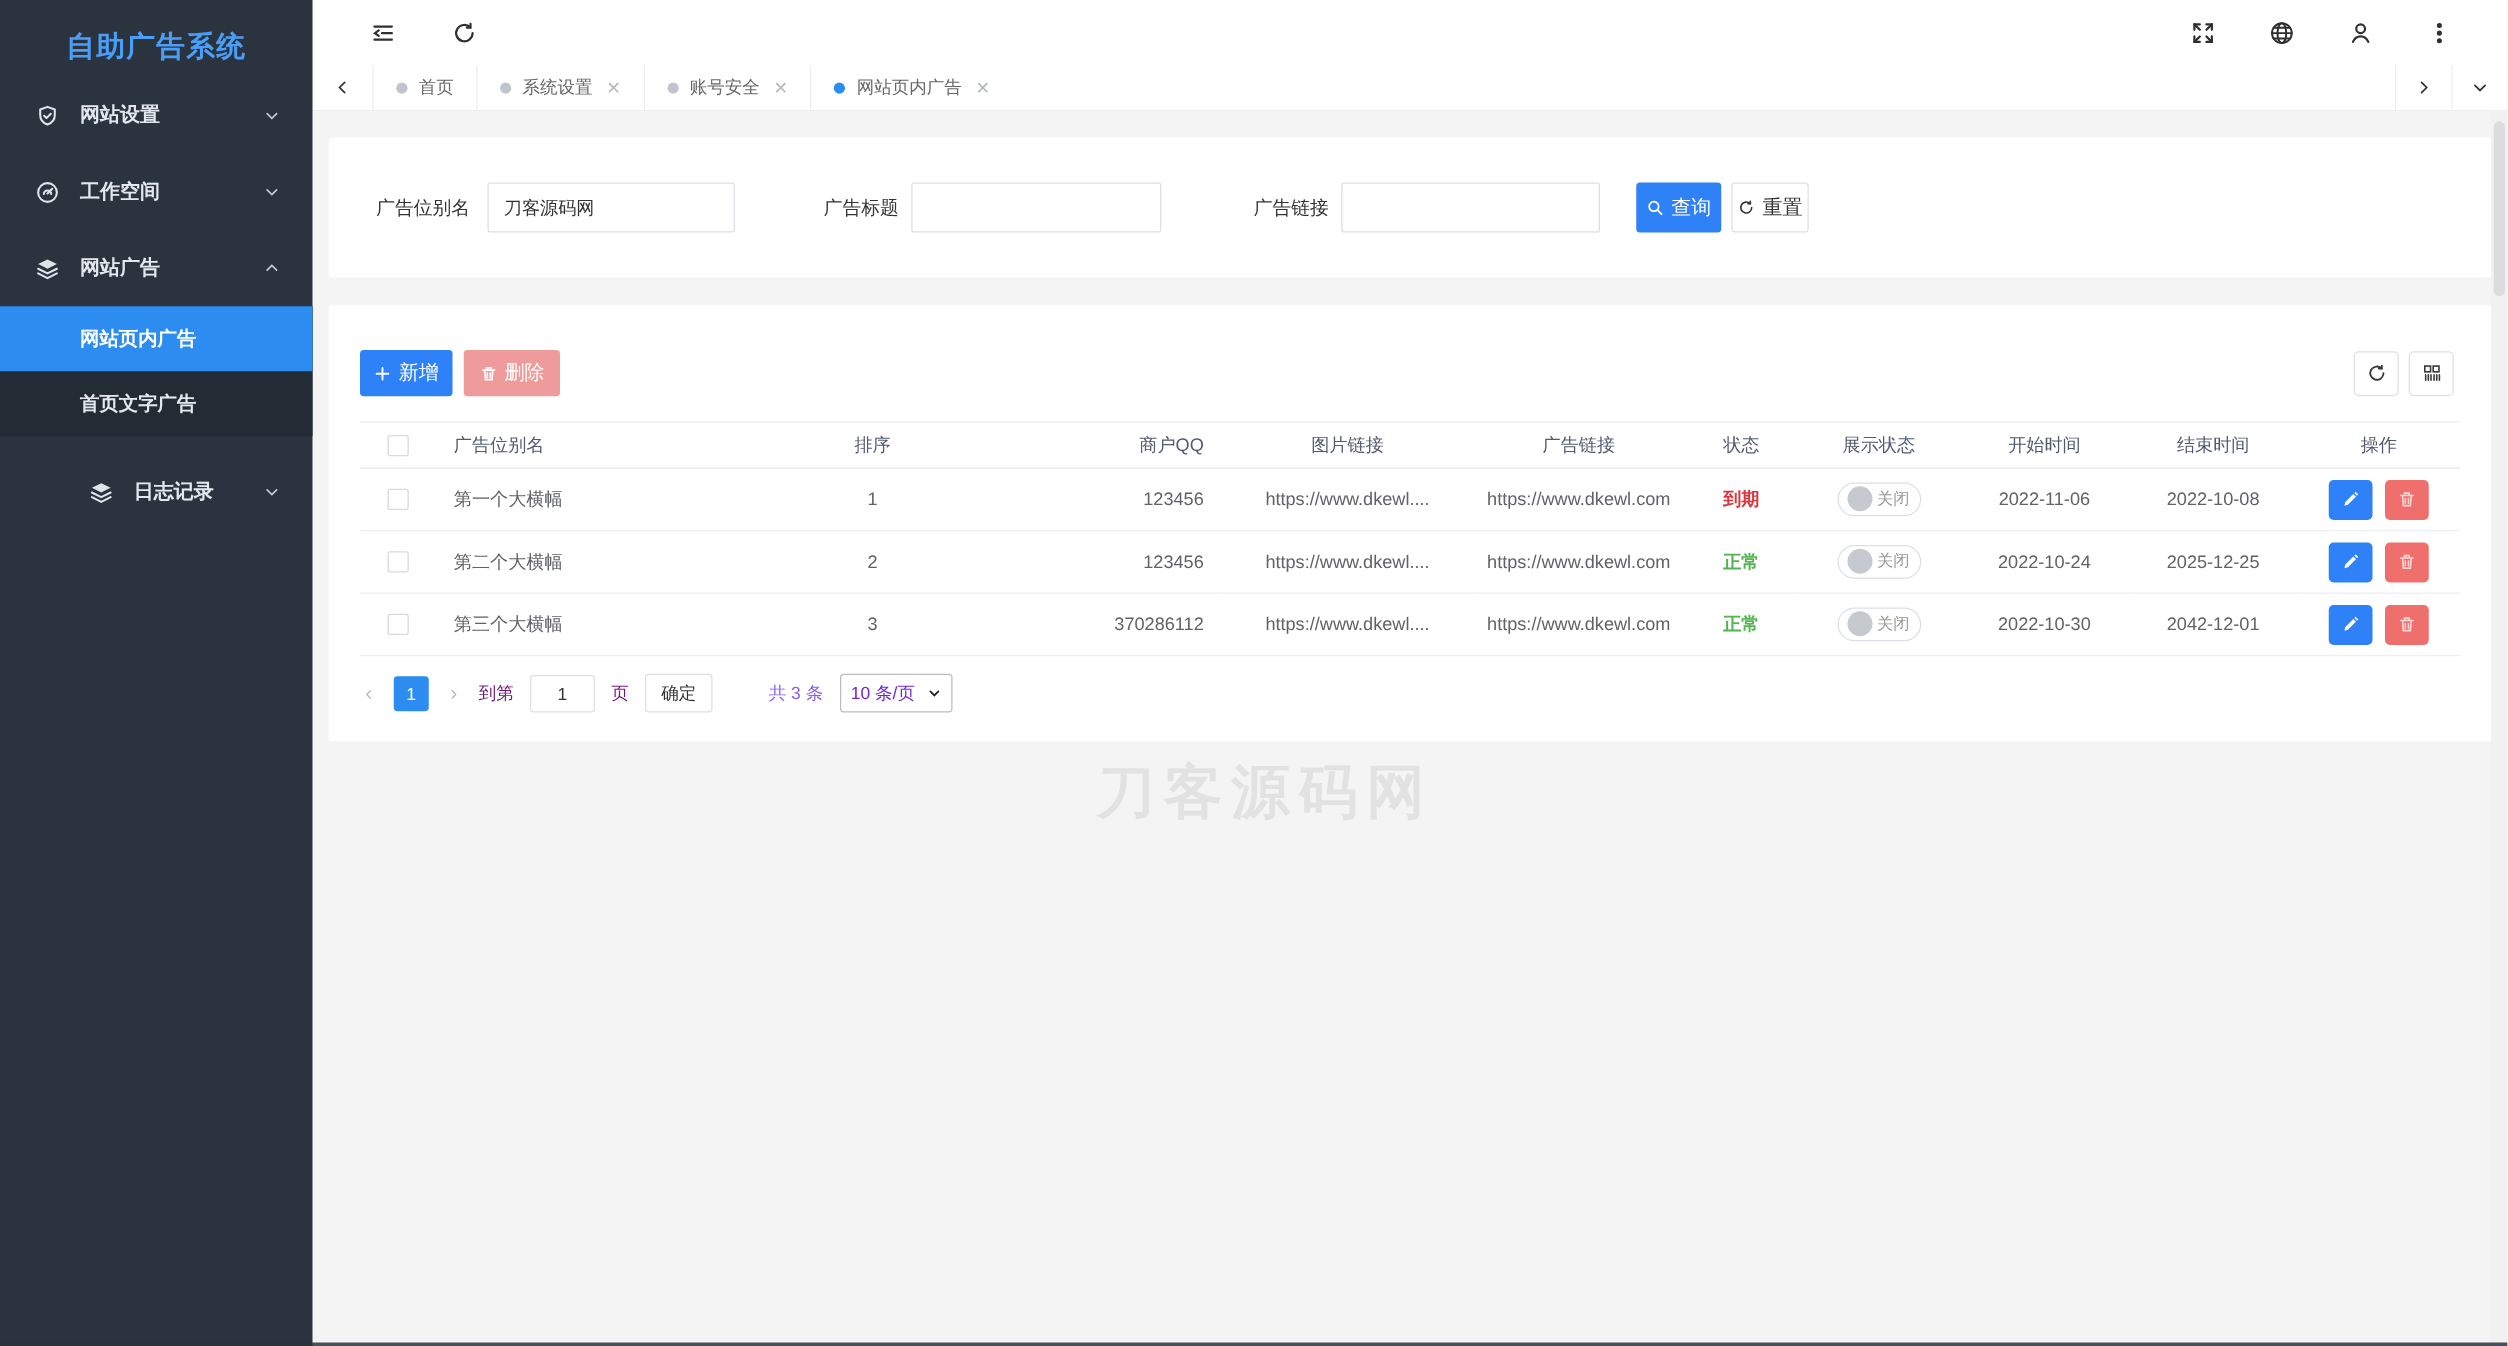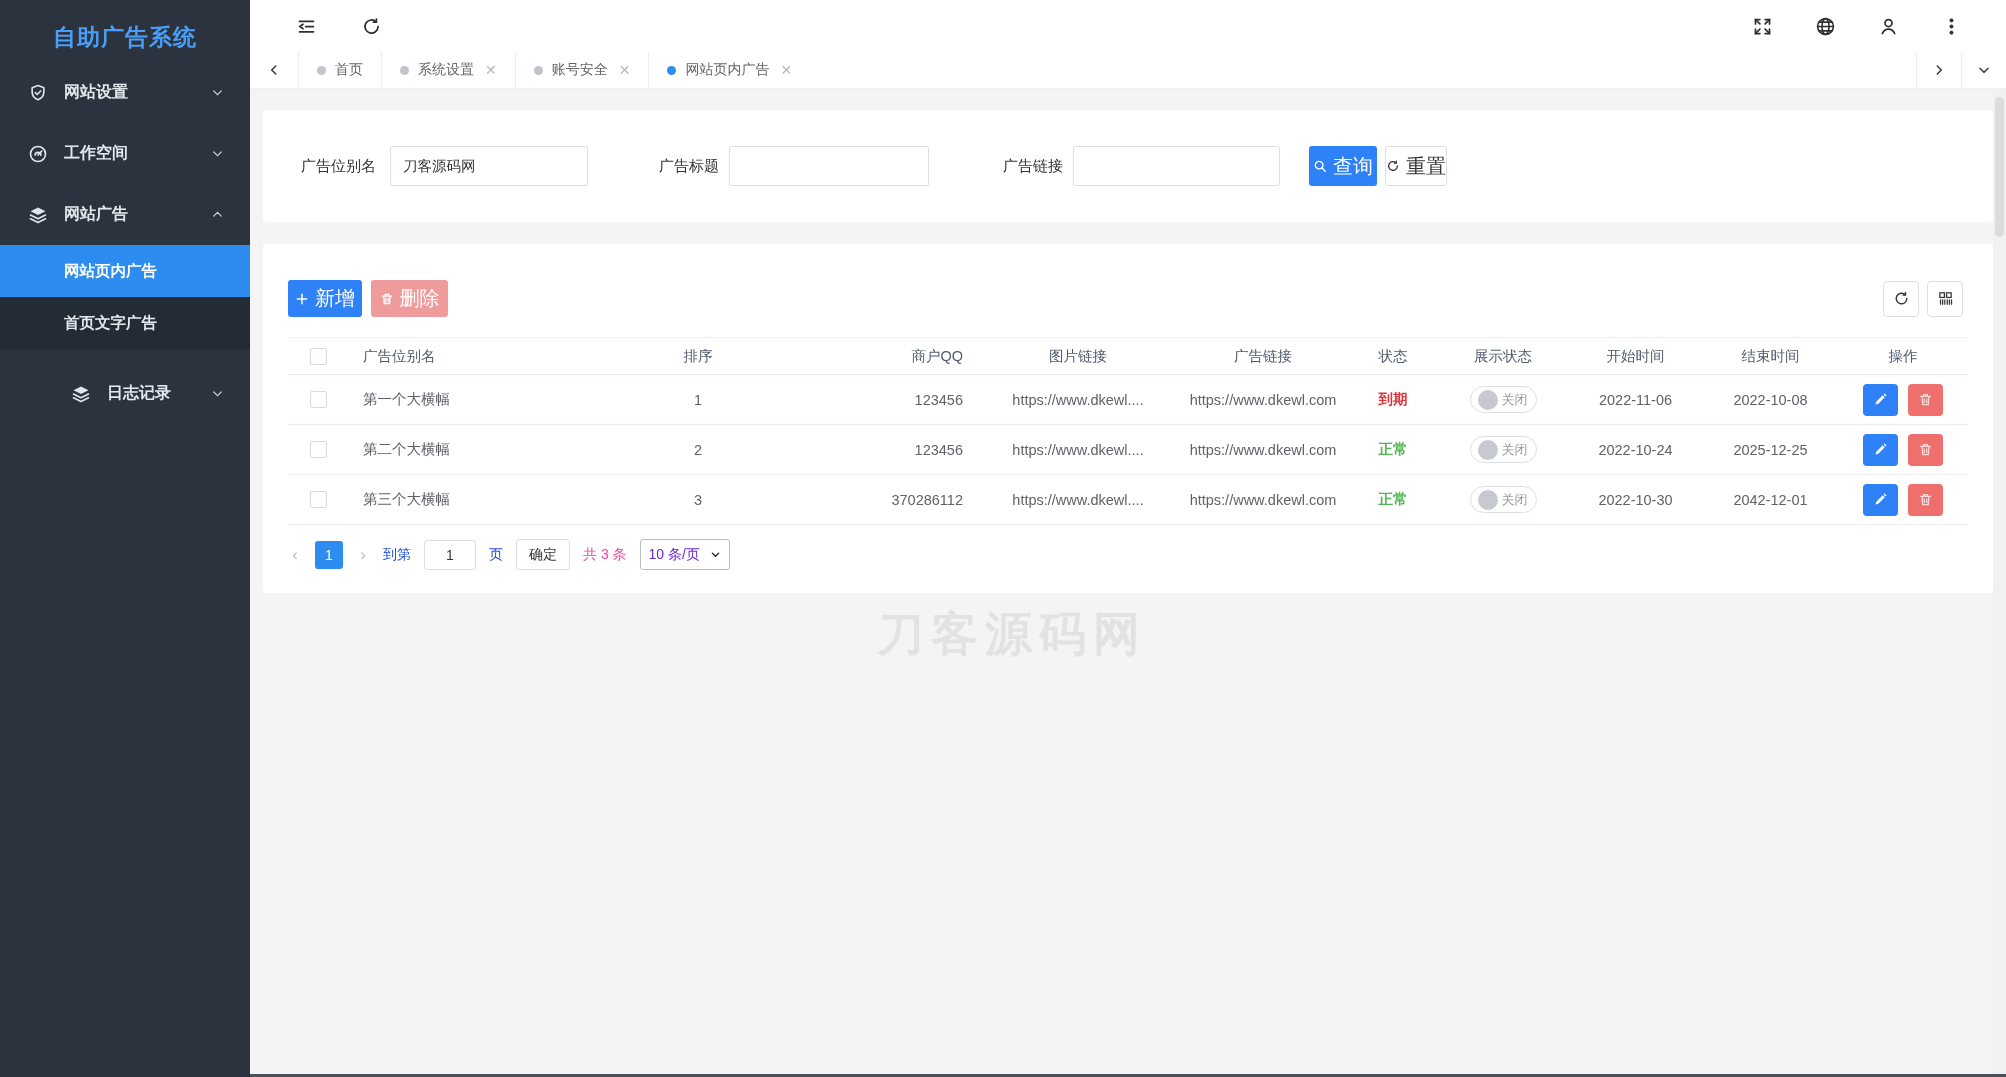--- a/index.html
+++ b/index.html
@@ -44,21 +44,21 @@
 
   .content { position:absolute; left:0; top:89px; right:0; bottom:0; background:#f4f4f5; padding:21px 13px; }
 
   .panel { background:#fff; border-radius:3px; }
   
   .search-panel { height:112px; display:flex; align-items:center; padding:0 38px; }
   .f-label { font-size:15px; color:#333; white-space:nowrap; }
   .f-input { height:40px; border:1px solid #dcdfe6; border-radius:2px; padding:0 12px;
     font-size:14.5px; color:#333; outline:none; background:#fff; font-family:inherit; }
   .btn { display:inline-flex; align-items:center; justify-content:center; gap:6px;
-    border:none; border-radius:3px; font-size:20px; cursor:pointer; font-family:inherit;text-align:center; }
+    border:none; border-radius:3px; font-size:16px; cursor:pointer; font-family:inherit;text-align:center; }
   .btn-query { width:68px; height:40px; background:#2e81f7; color:#fff; margin-left:29px; }
   .btn-reset { width:62px; height:40px; background:#fff; color:#333; border:1px solid #dcdfe6; margin-left:8px; }
   .btn svg { width:14px; height:14px; }
 
   
   .table-panel { margin-top:22px; height:349px; position:relative; }
   .toolbar { display:flex; align-items:center; padding:36px 30px 0 25px; }
   .btn-add { width:74px; height:37px; background:#2e81f7; color:#fff; }
   .btn-del { width:77px; height:37px; background:#f09b9b; color:#fff; margin-left:9px; cursor:not-allowed; }
   .tool-right { margin-left:auto; display:flex; gap:8px; }
@@ -84,26 +84,26 @@
     align-items:center; justify-content:center; cursor:pointer; }
   .row-edit { background:#2e81f7; margin-right:6px; }
   .row-delete { background:#ee6f6c; }
   .row-btn svg { width:15px; height:15px; }
 
   
   .pagination { display:flex; align-items:center; margin:14px 25px 0; gap:13px; font-size:14px; }
   .pg-chev { color:#b8bcc4; font-size:17px; width:14px; text-align:center; cursor:pointer; }
   .pg-num { width:28px; height:28px; border-radius:3px; background:#2d8cf0; color:#fff;
     display:flex; align-items:center; justify-content:center; cursor:pointer; }
-  .pg-gray { color:#1d4ed8; }
+  .pg-gray { color:#701a75; }
   .pg-input { width:52px; height:30px; border:1px solid #dcdfe6; border-radius:3px; text-align:center;
     font-size:14px; color:#333; outline:none; font-family:inherit; }
   .pg-btn { width:54px; height:31px; border:1px solid #dcdfe6; border-radius:3px; background:#fff;
     color:#333; font-size:14px; cursor:pointer; font-family:inherit; }
-  .pg-total { color:#ec4899; }
+  .pg-total { color:#8b5cf6;margin-left:32px; }
   .pg-select { height:31px; border:1px solid #b9bdc4; border-radius:3px; background:#fff; color:#6d28d9;
     display:inline-flex; align-items:center; padding:0 8px; gap:10px; cursor:pointer; }
   .pg-select svg { width:11px; height:11px; stroke:#222; }
 
   .watermark { position:absolute; left:762px; top:545px; transform:translate(-50%,-50%);
     font-size:47px; font-weight:800; letter-spacing:7px; color:rgba(30,30,30,0.08);
     white-space:nowrap; pointer-events:none; z-index:3; }
 
   .scrollbar { position:absolute; right:0; top:89px; bottom:0; width:13px; background:#f1f1f2; }
   .thumb { position:absolute; top:8px; left:2px; width:9px; height:140px; border-radius:5px; background:#dcdcdf; }

